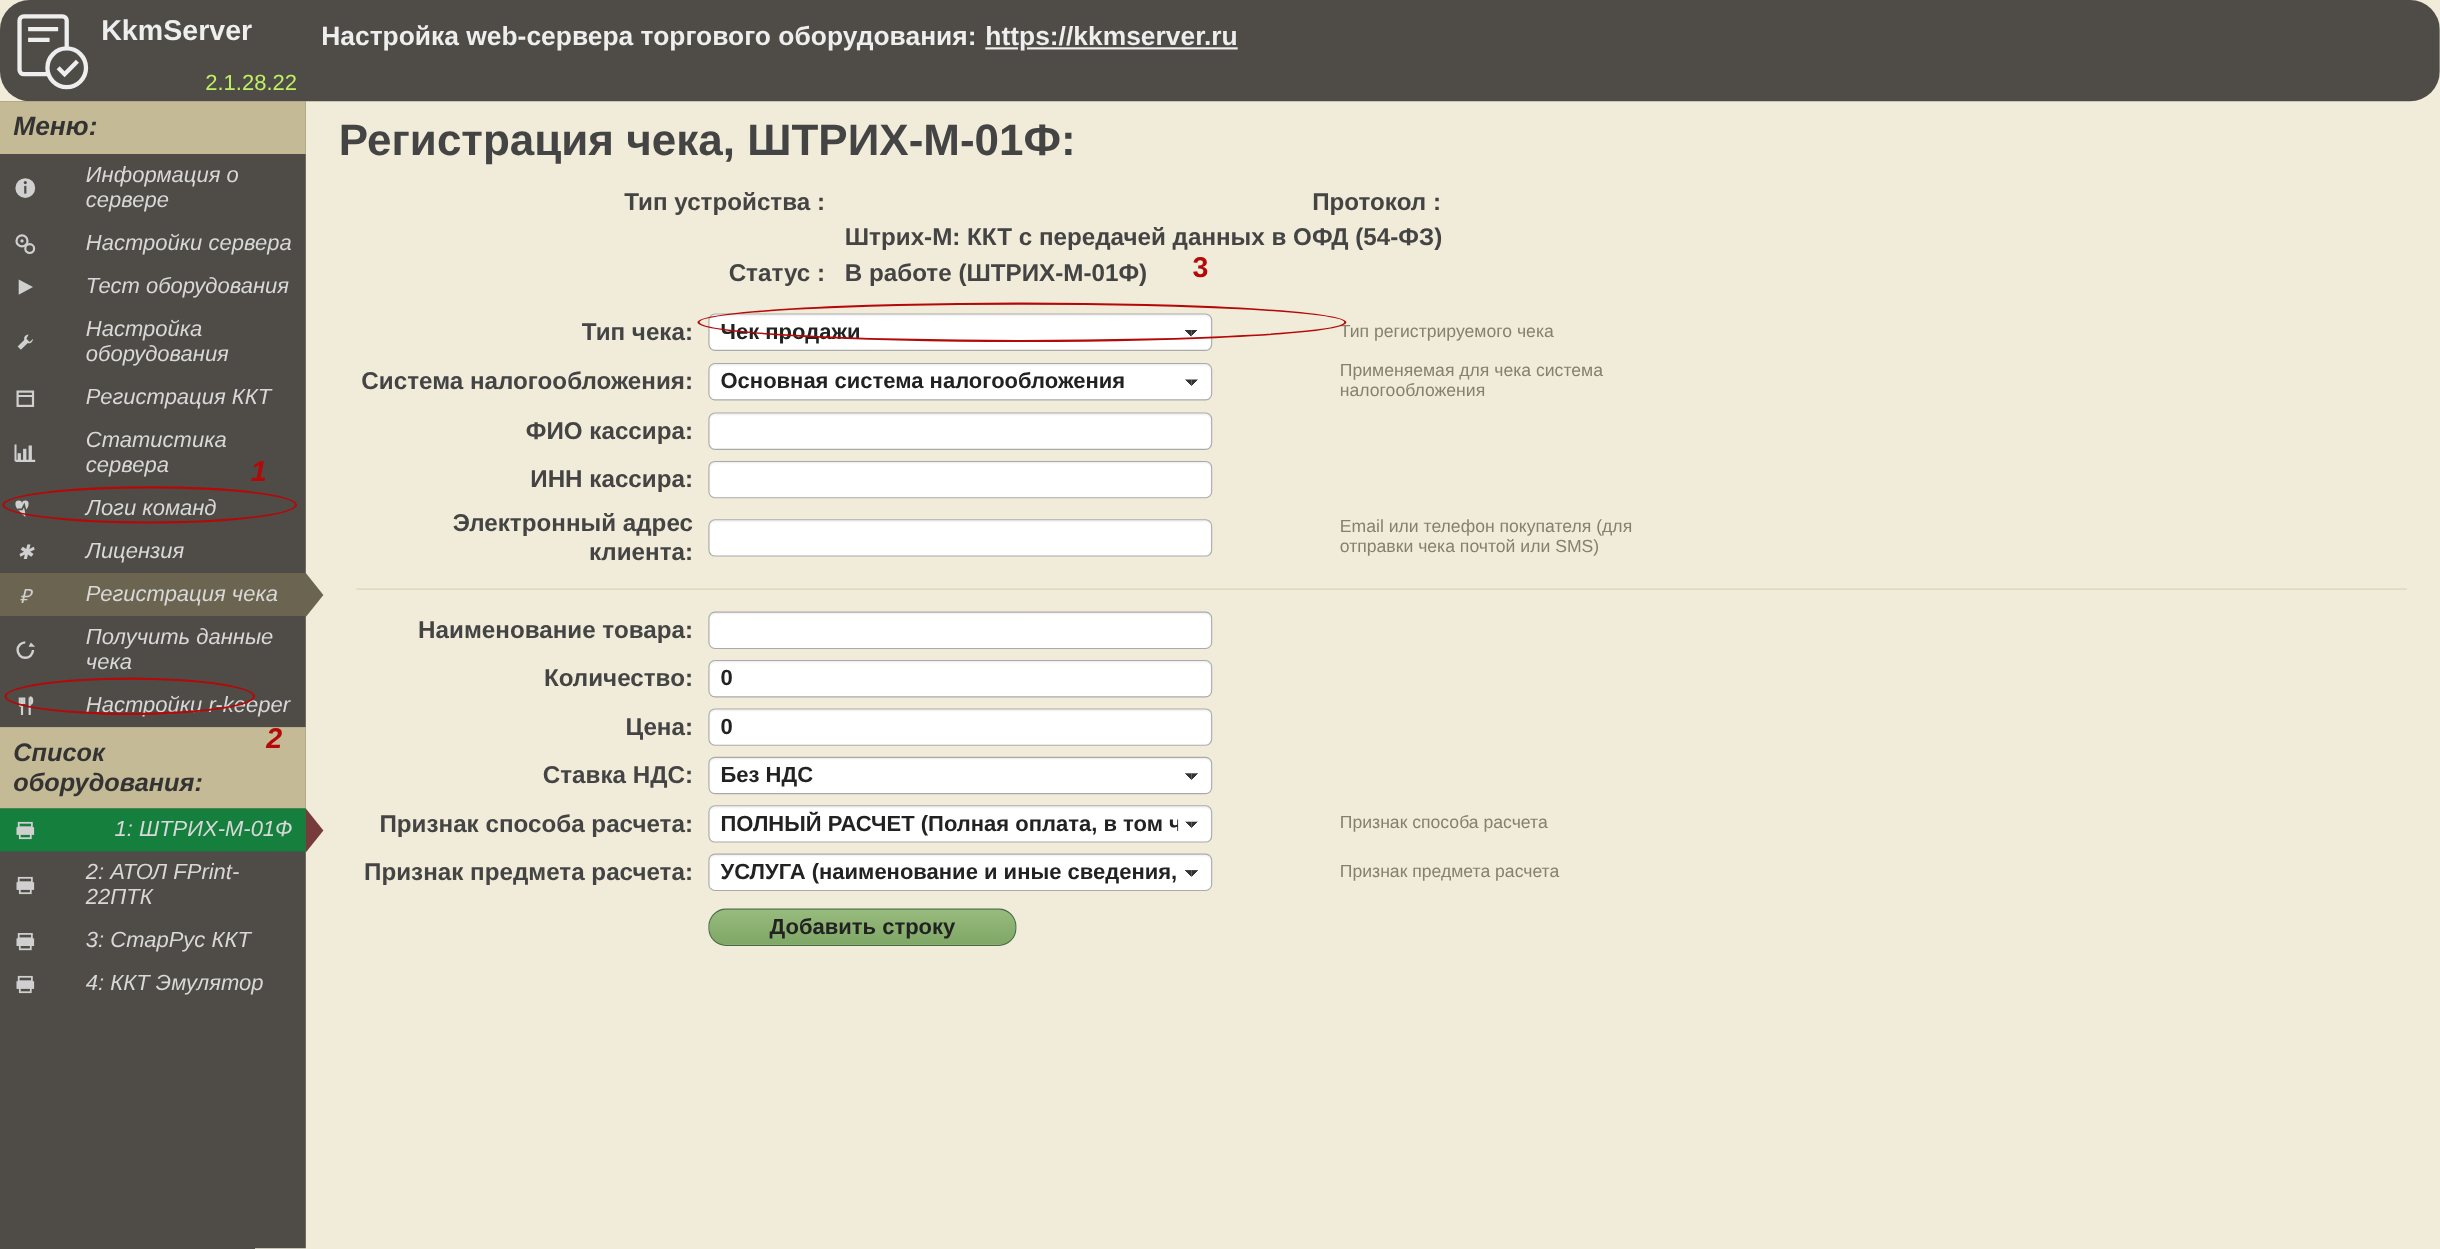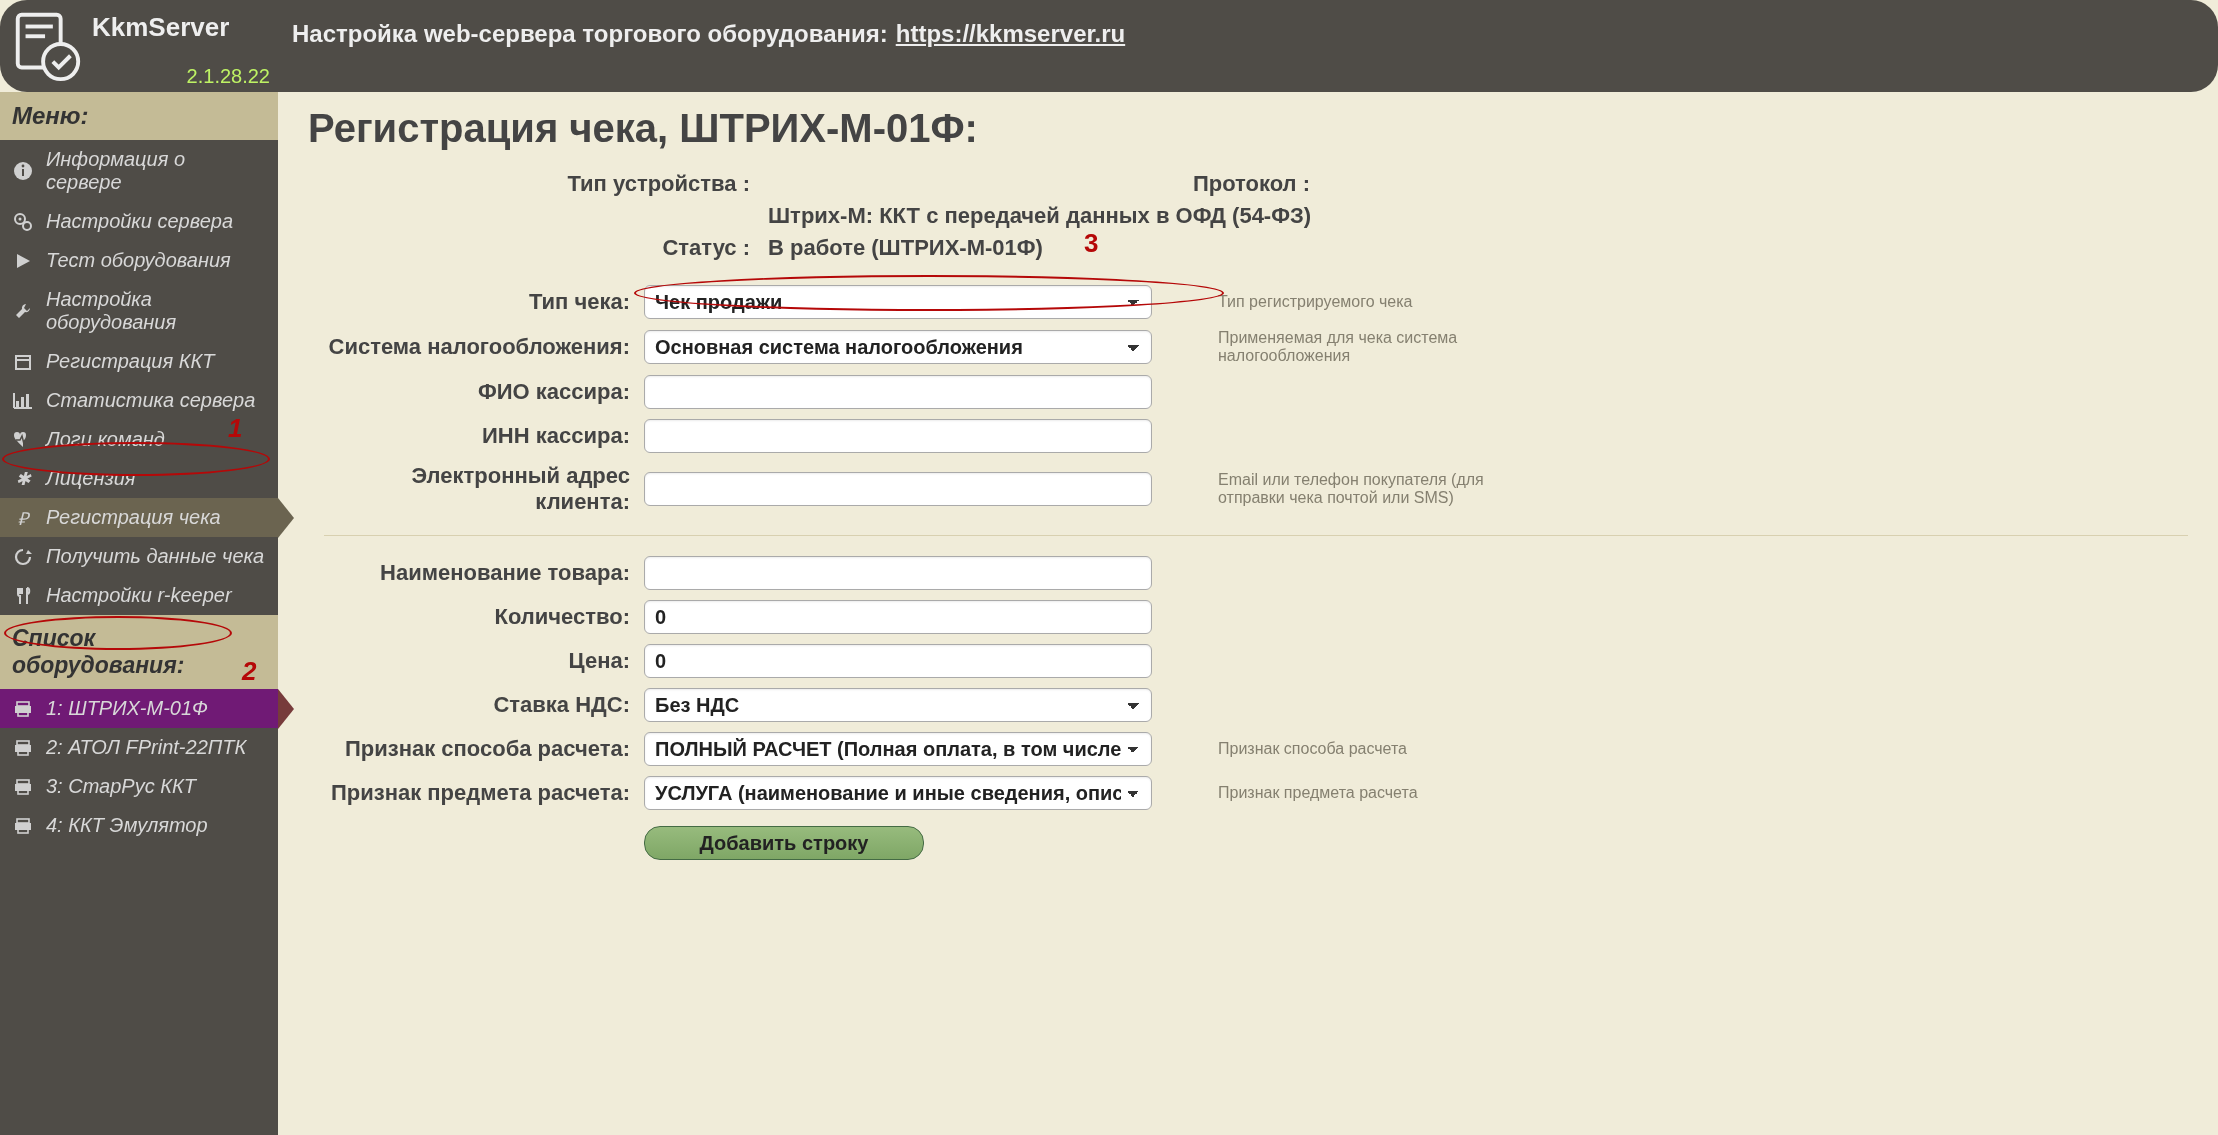--- a/index.html
+++ b/index.html
@@ -82,20 +82,21 @@
   padding: 10px 12px;
 }
 .menu-item {
   display: flex;
   align-items: center;
   padding: 8px 12px;
   color: #d8d8d8;
   font-size: 20px;
   cursor: pointer;
   position: relative;
+  gap: 32px;
 }
 .menu-item .micon {
   width: 22px;
   height: 22px;
   margin-right: 12px;
   flex-shrink: 0;
   display: inline-flex;
   align-items: center;
   justify-content: center;
   color: #d0d0d0;
@@ -108,21 +109,22 @@
   content: "";
   position: absolute;
   right: -16px;
   top: 50%;
   transform: translateY(-50%);
   border-left: 16px solid #6b6450;
   border-top: 20px solid transparent;
   border-bottom: 20px solid transparent;
 }
 .equip-item.active {
-  background: #701a75;
+  background: #15803d;
+  justify-content: space-between;
 }
 .equip-item.active::after {
   border-left-color: #773b3b;
 }
 .section-header {
   background: #c4bb96;
   color: #333;
   font-size: 23px;
   font-weight: bold;
   padding: 10px 12px;
@@ -167,21 +169,21 @@
   position: relative;
 }
 .form-label {
   text-align: right;
   font-size: 22px;
   font-weight: bold;
   color: #444;
   padding-right: 14px;
 }
 .form-control, .form-select {
-  width: 508px;
+  width: 458px;
   height: 34px;
   border: 1px solid #aaa;
   border-radius: 6px;
   background: #fff;
   font-size: 20px;
   font-weight: bold;
   padding: 2px 10px;
   color: #222;
   box-shadow: inset 0 1px 2px rgba(0,0,0,0.08);
 }

